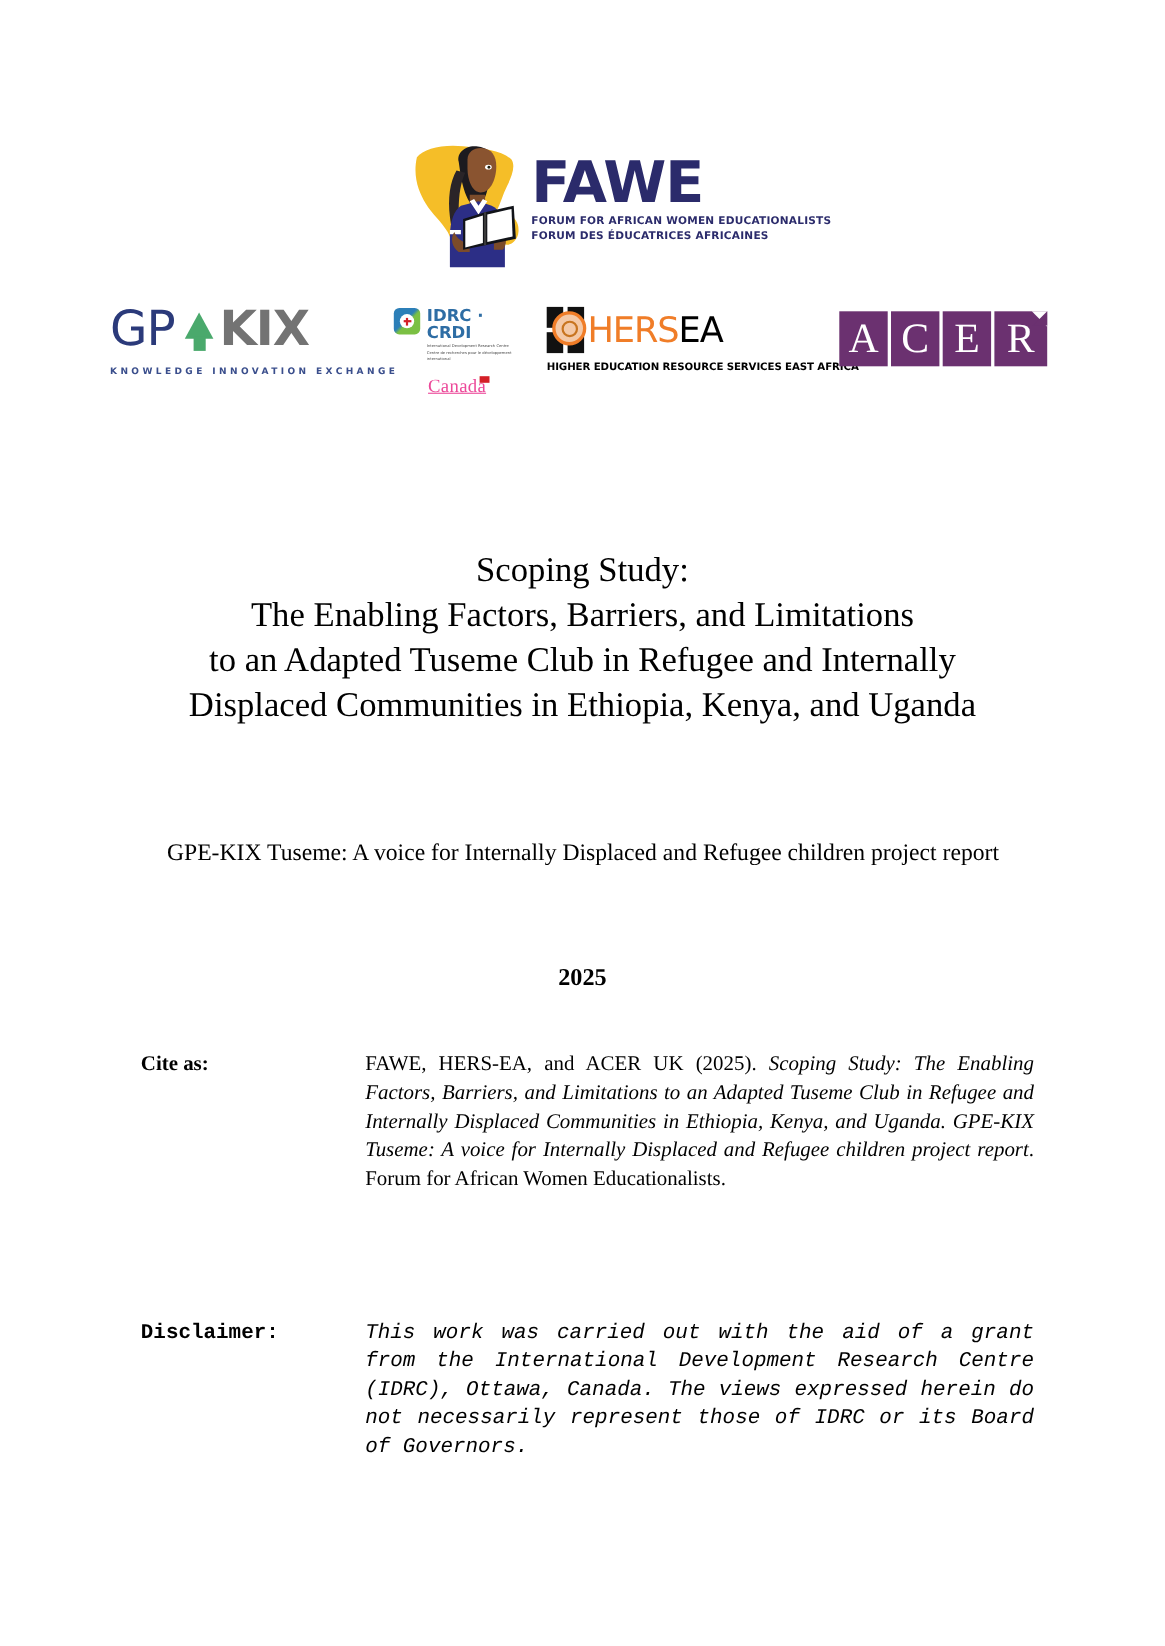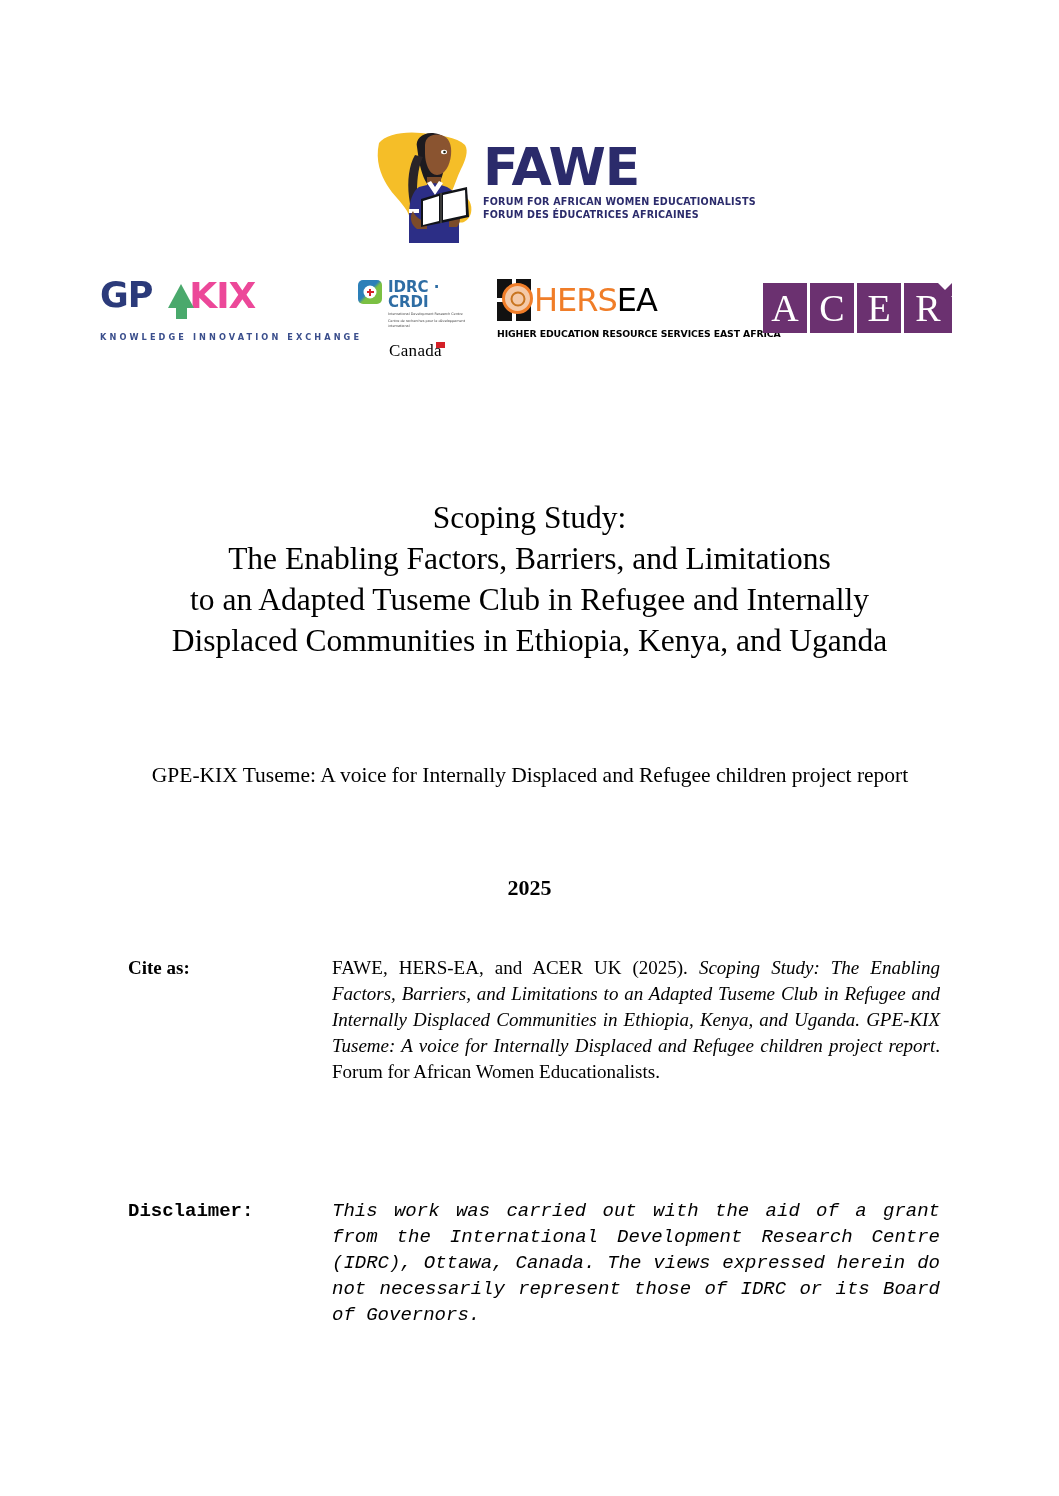--- a/index.html
+++ b/index.html
@@ -77,22 +77,22 @@
     top: 8px;
     width: 220px;
   }
   .gpekix-top {
     display: flex;
     align-items: flex-start;
     height: 48px;
   }
   .gpe-word {
     font-family: "DejaVu Sans", sans-serif;
-    font-weight: bold;
-    font-size: 35px;
+    font-weight: normal;
+    font-size: 44px;
     color: #2B3A7A;
     letter-spacing: -1px;
     line-height: 1;
     position: relative;
   }
   .gpe-arrow {
     position: absolute;
     left: 68px;
     top: 6px;
     width: 0; height: 0;
@@ -104,22 +104,22 @@
     position: absolute;
     left: 76px;
     top: 28px;
     width: 11px;
     height: 13px;
     background: #4AA96C;
   }
   .kix-word {
     font-family: "DejaVu Sans", sans-serif;
     font-weight: bold;
-    font-size: 36px;
-    color: #ec4899;
+    font-size: 44px;
+    color: #737373;
     letter-spacing: -1px;
     line-height: 1;
     margin-left: 14px;
   }
   .gpekix-tag {
     font-family: "DejaVu Sans", sans-serif;
     font-size: 8.2px;
     font-weight: bold;
     color: #3A4E8C;
     letter-spacing: 3.1px;
@@ -179,24 +179,25 @@
     font-family: "DejaVu Sans", sans-serif;
     font-size: 3.4px;
     color: #444;
     line-height: 1.5;
     margin-top: 2px;
   }
   .canada-word {
     margin-top: 12px;
     font-family: "Liberation Serif", serif;
     font-size: 17px;
-    color: #000000;
+    color: #ec4899;
     position: relative;
     display: inline-block;
     letter-spacing: 0.3px;
+    text-decoration: underline;
   }
   .canada-flag {
     position: absolute;
     right: -3px;
     top: 1px;
     width: 9px;
     height: 6px;
     background: #D42027;
   }
 

